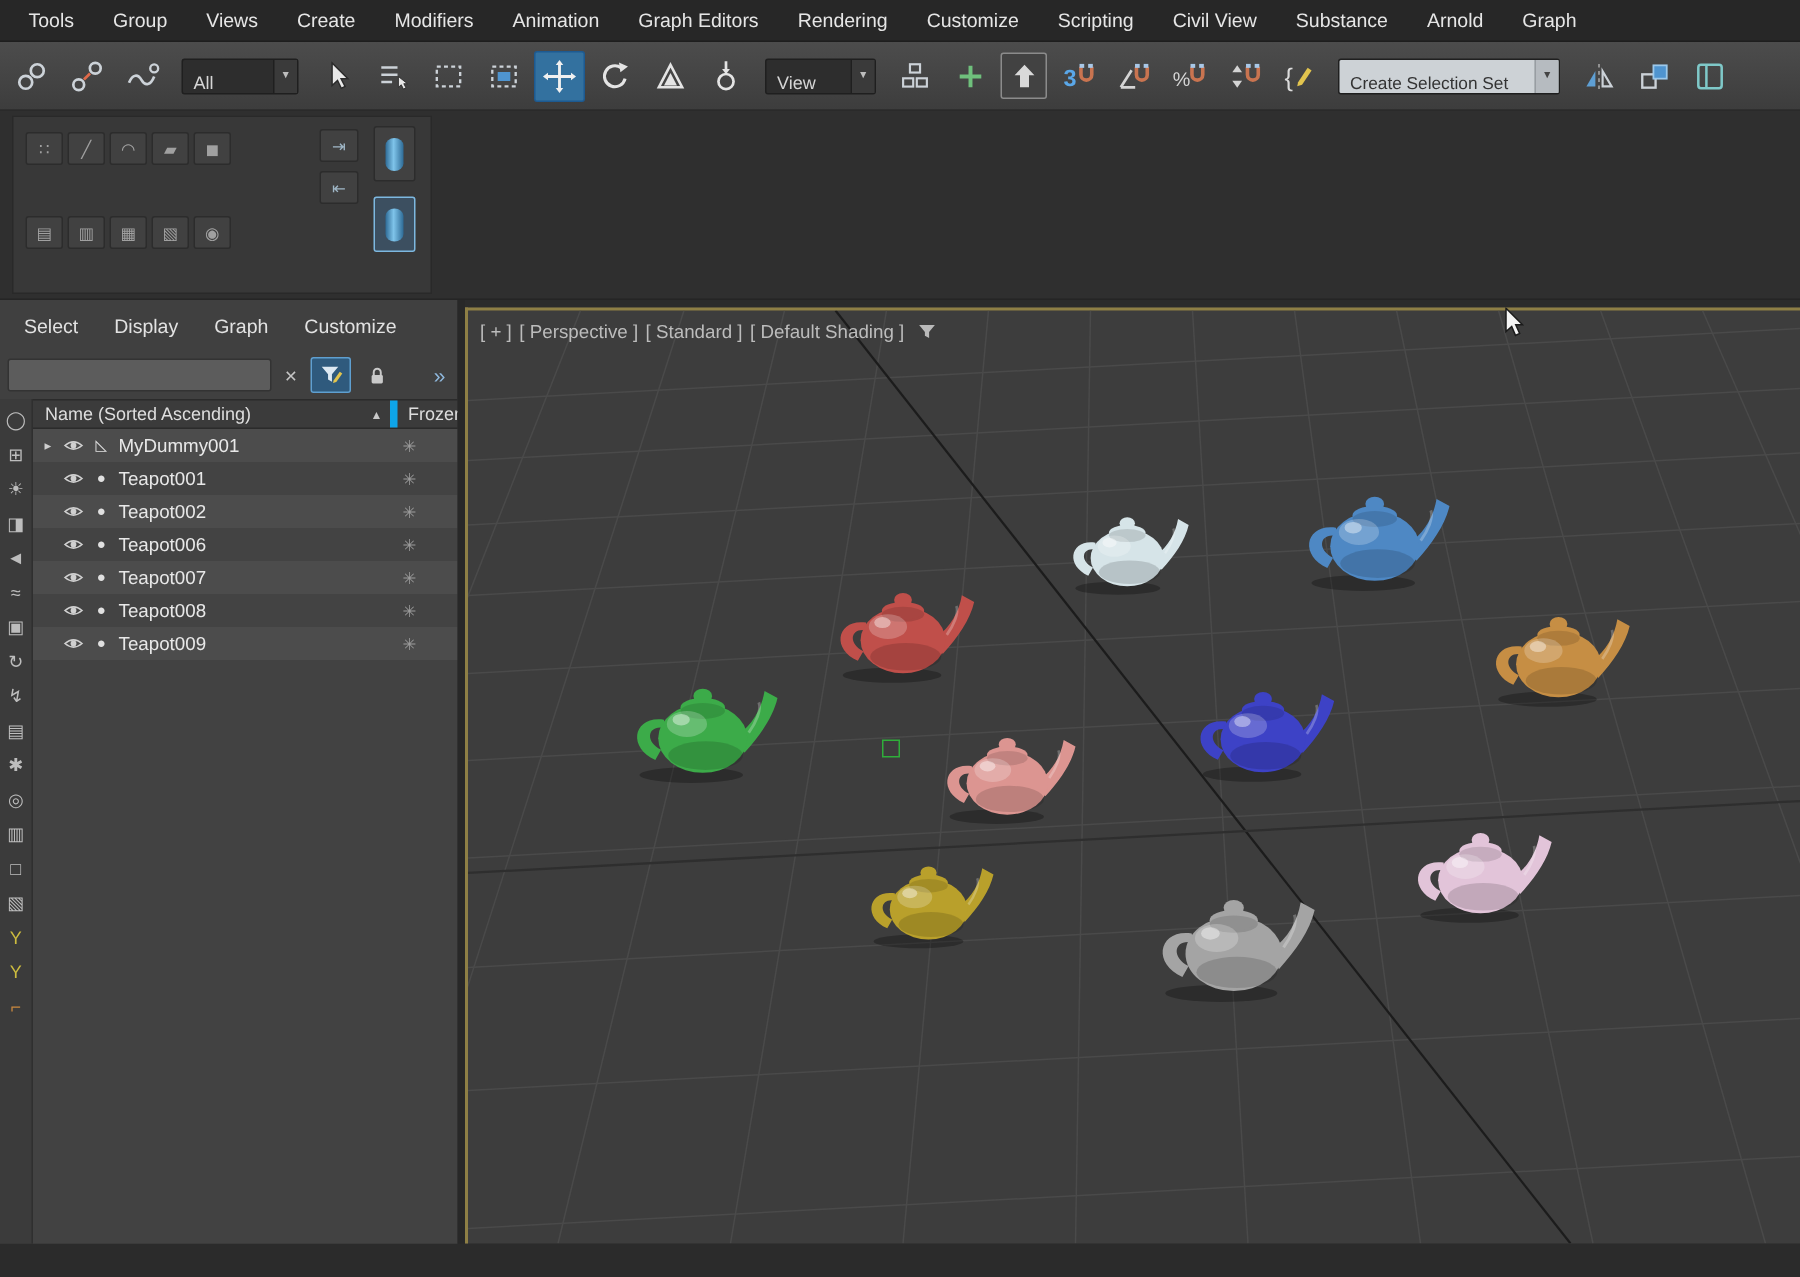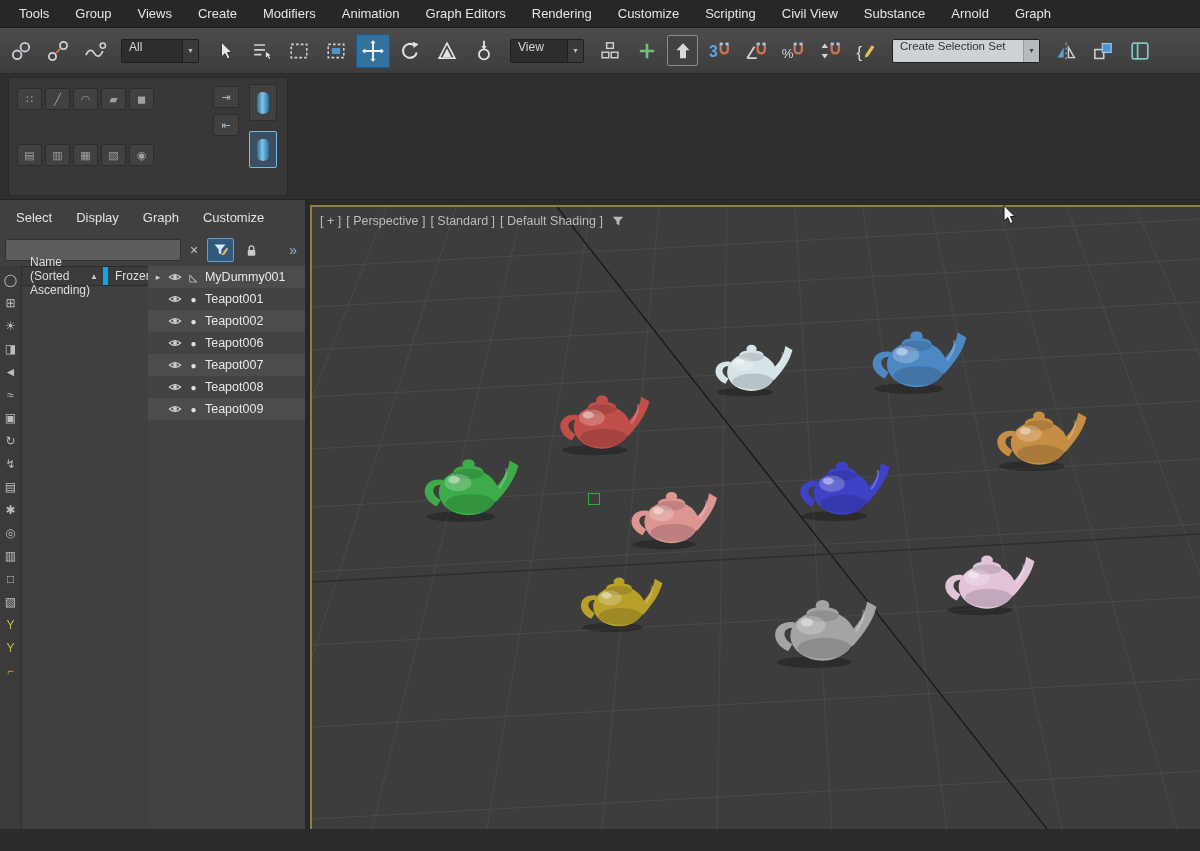--- a/index.html
+++ b/index.html
@@ -13,21 +13,21 @@
            display:flex;align-items:stretch;padding-left:6px}
   .menu-item{padding:0 13px;display:flex;align-items:center;font-size:13px;color:#e6e6e6}
 
   
   .toolbar{height:46px;background:linear-gradient(#4c4c4c,#3d3d3d);
            border-bottom:1px solid #2a2a2a;display:flex;align-items:center;padding:0 4px;gap:3px}
   .tb-btn{width:34px;height:34px;display:flex;align-items:center;justify-content:center;border-radius:2px;flex:0 0 auto}
   .tb-btn.active{background:#33719f;border:1px solid #1d5a91}
   .tb-btn.boxed{width:31px;height:31px;background:#424242;border:1px solid #8b8b8b}
   .tb-dd{height:24px;background:#2d2d2d;border:1px solid #1f1f1f;border-radius:2px;
-         display:flex;align-items:flex-start;margin:0 6px;flex:0 0 auto}
+         display:flex;align-items:flex-end;margin:0 6px;flex:0 0 auto}
   .dd-val{flex:1;padding:0 7px;font-size:12px;color:#d6d6d6;white-space:nowrap;overflow:hidden}
   .dd-arrow{width:16px;height:100%;display:flex;align-items:center;justify-content:center;
             font-size:7px;color:#bdbdbd;background:#3a3a3a;border-left:1px solid #1f1f1f}
   .tb-combo{background:#cdd2d6}
   .tb-combo .dd-val{color:#333;font-size:11.5px}
   .tb-combo .dd-arrow{background:#b6bbc0;color:#444;border-left:1px solid #989da2}
 
   
   .ribbon-tabs{height:22px;background:#333;border-bottom:1px solid #2a2a2a;
                display:flex;align-items:flex-end;padding-left:24px}
@@ -68,21 +68,21 @@
            color:#eee;font-size:12px;padding:0 5px;font-family:"Liberation Sans",sans-serif;outline:none}
   .x-clear{color:#c5c5c5;font-size:14px;width:14px;text-align:center}
   .x-filter{width:27px;height:24px;background:#2f5a7d;border:1px solid #5f9fd0;border-radius:2px;
             display:flex;align-items:center;justify-content:center}
   .x-lock{width:22px;height:22px;display:flex;align-items:center;justify-content:center}
   .x-over{margin-left:auto;color:#8fb8dd;font-size:14px;padding-right:3px;line-height:1}
   .x-main{flex:1;display:flex;min-height:0}
   .x-strip{width:22px;background:#3b3b3b;border-right:1px solid #2f2f2f;
            display:flex;flex-direction:column;align-items:center;padding-top:8px;gap:11px}
   .strip-ic{font-size:12px;line-height:1}
-  .x-list{flex:1;display:flex;flex-direction:row;min-width:0}
+  .x-list{flex:1;display:flex;flex-direction:column;min-width:0}
   .x-header{height:20px;background:#3b3b3b;border-top:1px solid #2b2b2b;border-bottom:1px solid #2b2b2b;
             display:flex;font-size:12px;color:#dedede}
   .xh-name{flex:1;display:flex;align-items:center;padding-left:8px}
   .xh-sort{margin-left:auto;font-size:8px;color:#c9c9c9;padding-right:5px}
   .xh-frozen{width:45px;border-left:5px solid #0ea5e9;display:flex;align-items:center;padding-left:7px}
   .x-rows{flex:1;background:#424242}
   .x-row{height:22px;display:flex;font-size:12.5px;color:#e8e8e8}
   .x-row.odd{background:#4c4c4c}
   .x-row.even{background:#434343}
   .x-name{flex:1;display:flex;align-items:center;gap:5px;padding-left:5px;min-width:0}

